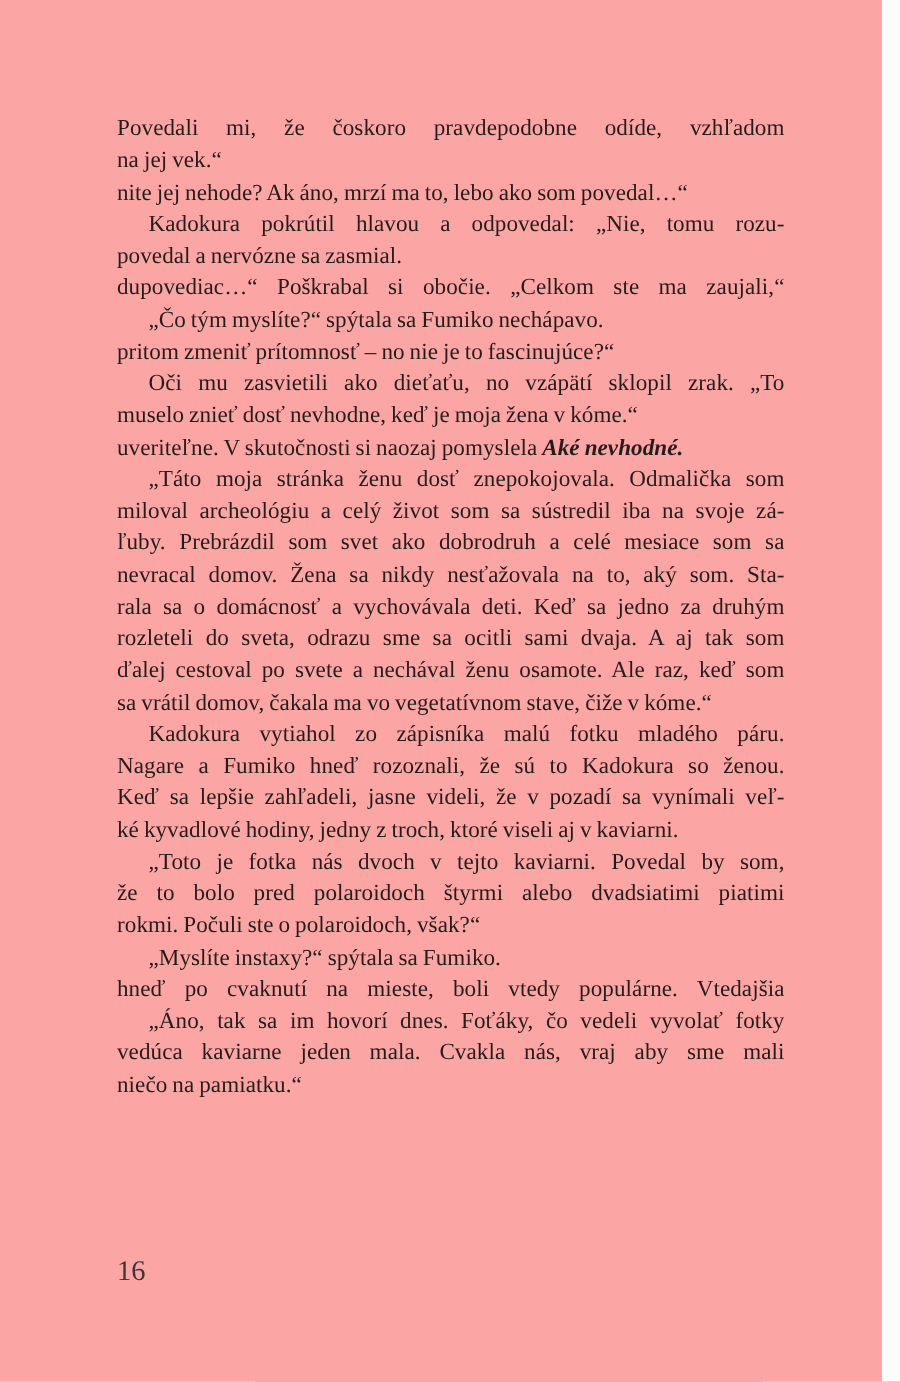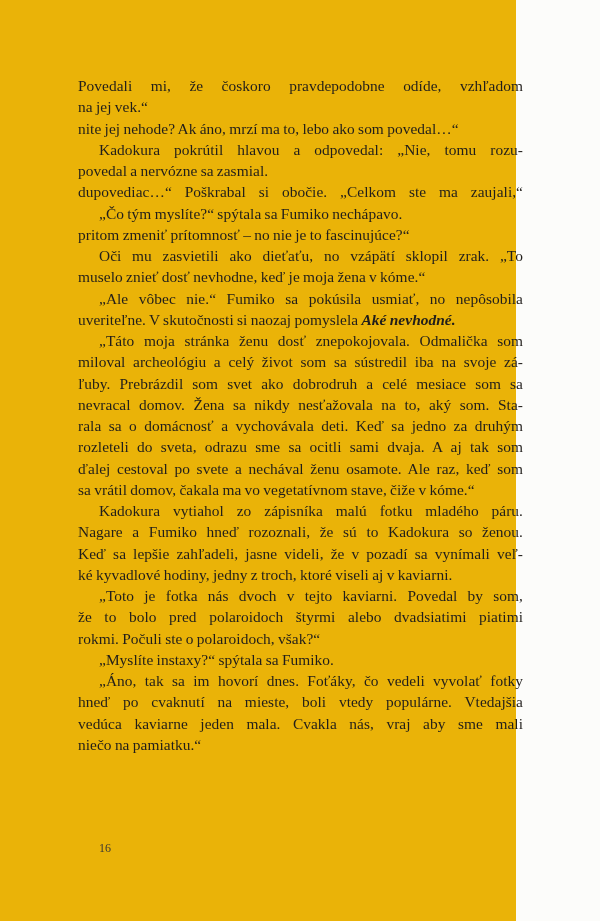--- a/index.html
+++ b/index.html
@@ -9,23 +9,23 @@
   body {
     width: 600px;
     height: 921px;
     background: #fcfcfa;
     font-family: "Liberation Serif", "DejaVu Serif", serif;
     color: #211e1b;
     overflow: hidden;
   }
   .book-page {
     position: relative;
-    width: 516px;
+    width: 588px;
     height: 921px;
-    background: #eab308;
+    background: #fca5a5;
   }
   .text-block {
     position: absolute;
     left: 78px;
     top: 75px;
     width: 445px;
     font-size: 15.4px;
     line-height: 21.25px;
     word-spacing: -0.6px;
     letter-spacing: 0.05px;
@@ -44,58 +44,56 @@
     text-indent: 21px;
   }
   .line i {
     font-style: italic;
     font-weight: bold;
   }
   .page-number {
     position: absolute;
     left: 78px;
     top: 840px;
-    font-size: 12px;
+    font-size: 19px;
     line-height: 16px;
     color: #3c3833;
-    margin-left: 21px;
   }
 </style>
 </head>
 <body>
 
 <div class="book-page">
   <div class="text-block">
       <div class="line"><span>Povedali mi, že čoskoro pravdepodobne odíde, vzhľadom</span></div>
       <div class="line end"><span>na jej vek.“</span></div>
       <div class="line end"><span>nite jej nehode? Ak áno, mrzí ma to, lebo ako som povedal…“</span></div>
       <div class="line ind"><span>Kadokura pokrútil hlavou a odpovedal: „Nie, tomu rozu-</span></div>
       <div class="line end"><span>povedal a nervózne sa zasmial.</span></div>
       <div class="line"><span>dupovediac…“ Poškrabal si obočie. „Celkom ste ma zaujali,“</span></div>
       <div class="line ind end"><span>„Čo tým myslíte?“ spýtala sa Fumiko nechápavo.</span></div>
       <div class="line end"><span>pritom zmeniť prítomnosť – no nie je to fascinujúce?“</span></div>
       <div class="line ind"><span>Oči mu zasvietili ako dieťaťu, no vzápätí sklopil zrak. „To</span></div>
       <div class="line end"><span>muselo znieť dosť nevhodne, keď je moja žena v kóme.“</span></div>
-      <div class="line ind"><span>„Ale vôbec nie.“ Fumiko sa pokúsila usmiať, no nepôsobila</span></div>
       <div class="line end"><span>uveriteľne. V skutočnosti si naozaj pomyslela </span><i>Aké nevhodné.</i></div>
       <div class="line ind"><span>„Táto moja stránka ženu dosť znepokojovala. Odmalička som</span></div>
       <div class="line"><span>miloval archeológiu a celý život som sa sústredil iba na svoje zá-</span></div>
       <div class="line"><span>ľuby. Prebrázdil som svet ako dobrodruh a celé mesiace som sa</span></div>
       <div class="line"><span>nevracal domov. Žena sa nikdy nesťažovala na to, aký som. Sta-</span></div>
       <div class="line"><span>rala sa o domácnosť a vychovávala deti. Keď sa jedno za druhým</span></div>
       <div class="line"><span>rozleteli do sveta, odrazu sme sa ocitli sami dvaja. A aj tak som</span></div>
       <div class="line"><span>ďalej cestoval po svete a nechával ženu osamote. Ale raz, keď som</span></div>
       <div class="line end"><span>sa vrátil domov, čakala ma vo vegetatívnom stave, čiže v kóme.“</span></div>
       <div class="line ind"><span>Kadokura vytiahol zo zápisníka malú fotku mladého páru.</span></div>
       <div class="line"><span>Nagare a Fumiko hneď rozoznali, že sú to Kadokura so ženou.</span></div>
       <div class="line"><span>Keď sa lepšie zahľadeli, jasne videli, že v pozadí sa vynímali veľ-</span></div>
       <div class="line end"><span>ké kyvadlové hodiny, jedny z troch, ktoré viseli aj v kaviarni.</span></div>
       <div class="line ind"><span>„Toto je fotka nás dvoch v tejto kaviarni. Povedal by som,</span></div>
       <div class="line"><span>že to bolo pred polaroidoch štyrmi alebo dvadsiatimi piatimi</span></div>
       <div class="line end"><span>rokmi. Počuli ste o polaroidoch, však?“</span></div>
       <div class="line ind end"><span>„Myslíte instaxy?“ spýtala sa Fumiko.</span></div>
+      <div class="line"><span>hneď po cvaknutí na mieste, boli vtedy populárne. Vtedajšia</span></div>
       <div class="line ind"><span>„Áno, tak sa im hovorí dnes. Foťáky, čo vedeli vyvolať fotky</span></div>
-      <div class="line"><span>hneď po cvaknutí na mieste, boli vtedy populárne. Vtedajšia</span></div>
       <div class="line"><span>vedúca kaviarne jeden mala. Cvakla nás, vraj aby sme mali</span></div>
       <div class="line end"><span>niečo na pamiatku.“</span></div>
     </div>
   <div class="page-number">16</div>
 </div>
 
 </body></html>

